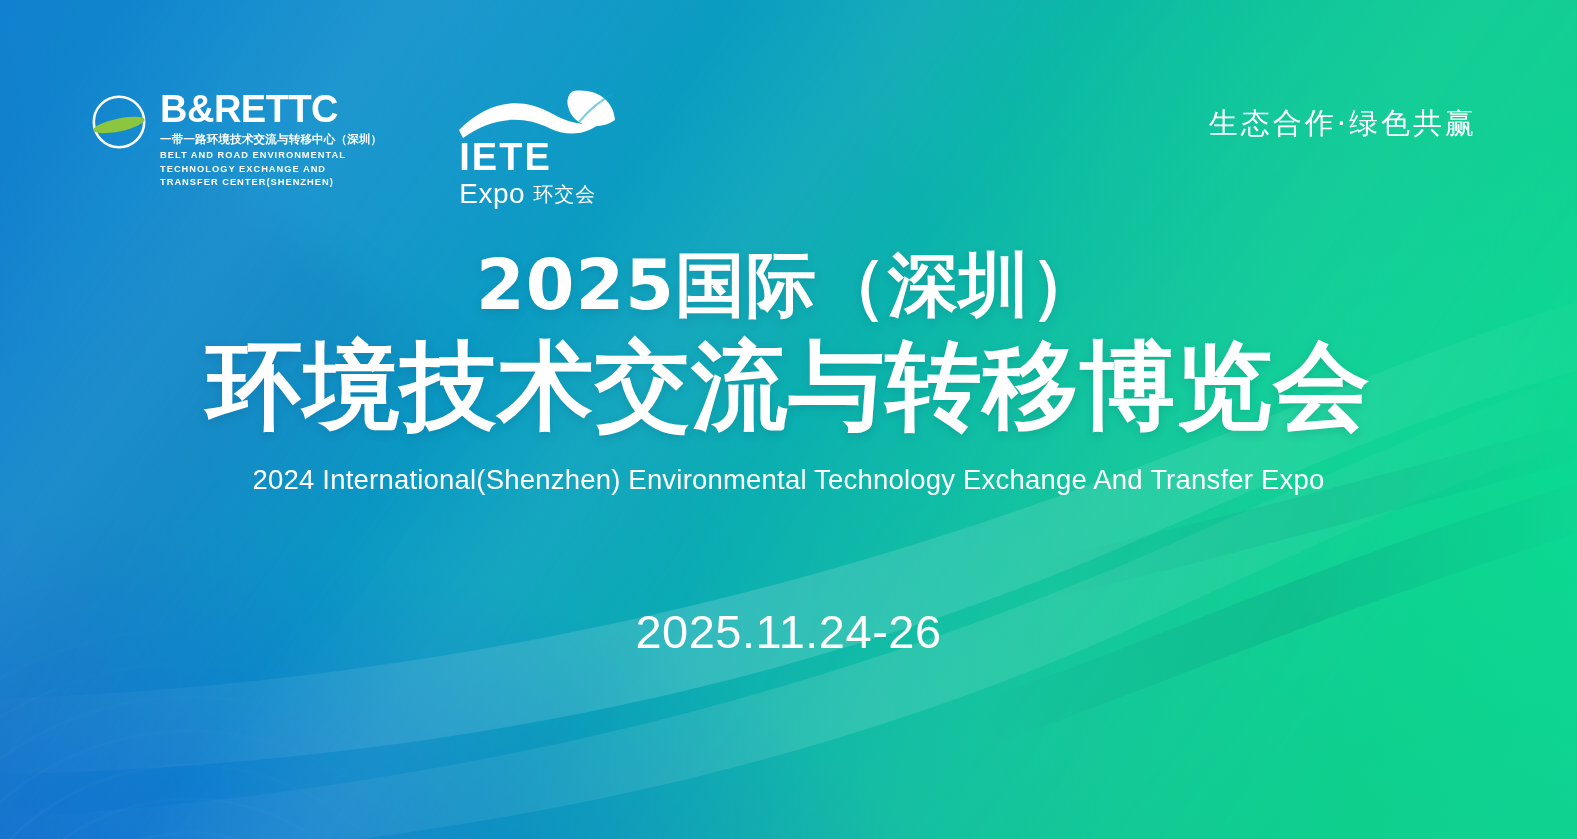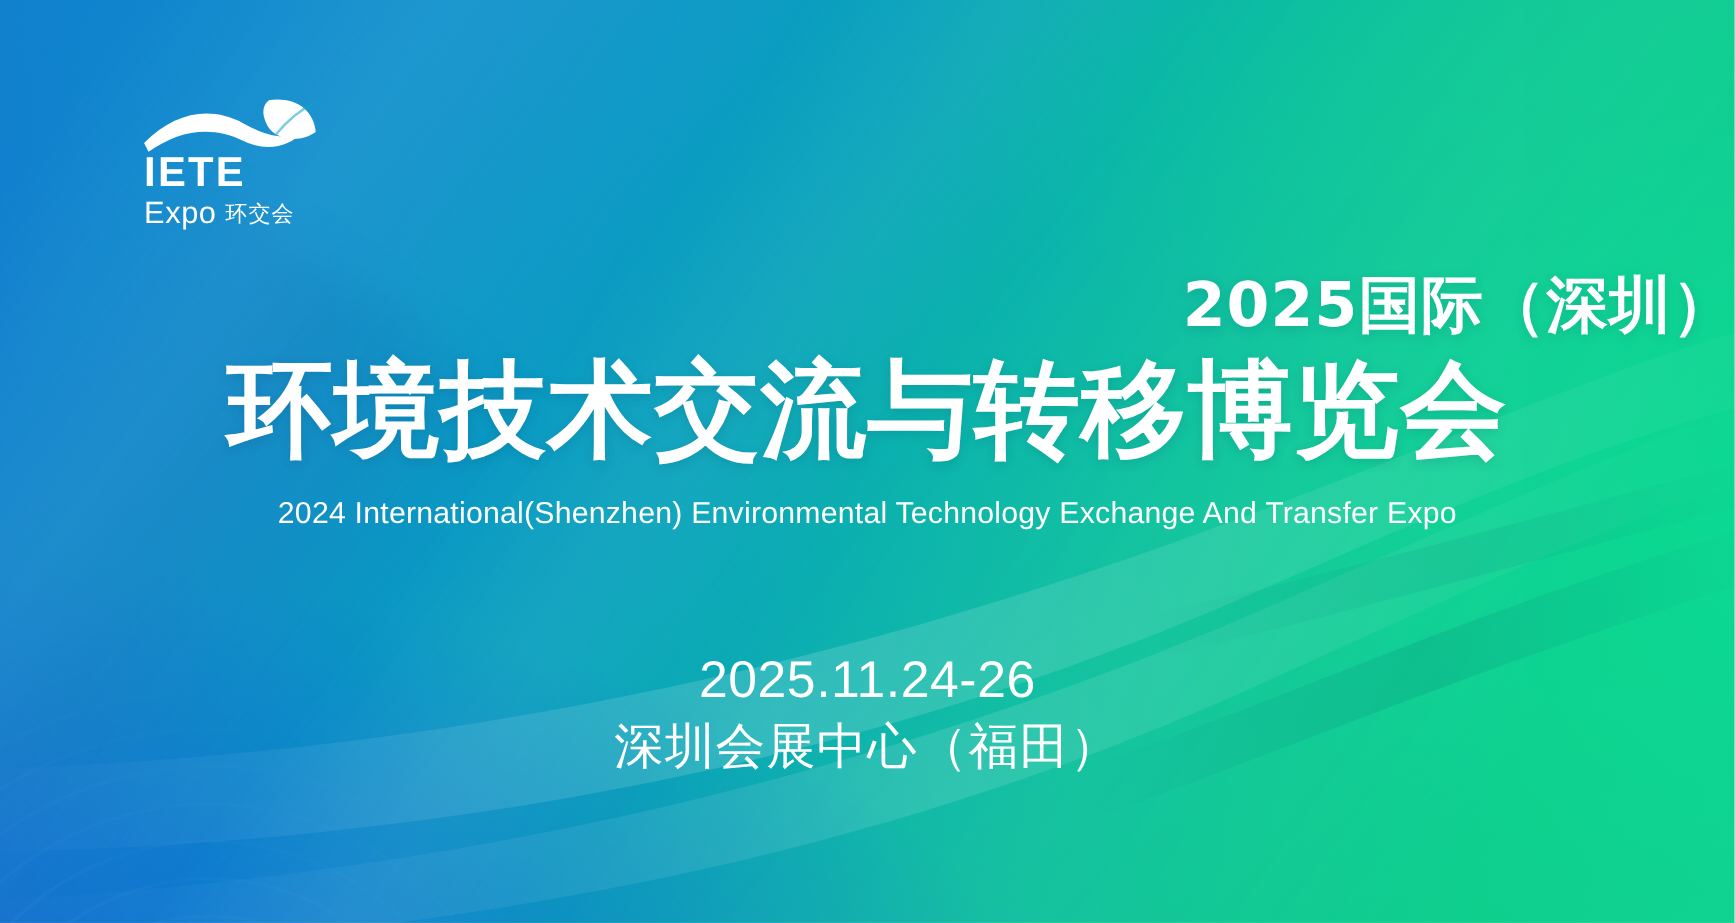--- a/index.html
+++ b/index.html
@@ -120,21 +120,21 @@
 
   
   .main { position:absolute; left:0; top:250px; width:100%; text-align:center; }
 
   .title-line {
     color:#ffffff; font-weight:700; line-height:1.0;
     font-family:"DejaVu Sans","Liberation Sans",sans-serif;
     text-shadow: 0 3px 10px rgba(0,60,90,0.16);
     white-space:nowrap;
   }
-  .title-1 { font-size:56px; letter-spacing:1px;text-align:right; }
+  .title-1 { font-size:70px; letter-spacing:1px; }
   .title-2 { font-size:96px; letter-spacing:1px; margin-top:18px; }
 
   .subtitle {
     margin-top:30px; color:#ffffff; font-size:27.5px; font-weight:400;
     letter-spacing:0.2px; white-space:nowrap;
     font-family:"Liberation Sans","DejaVu Sans",sans-serif;
   }
 
   .infoblock { margin-top:108px; }
   .date {
@@ -180,46 +180,57 @@
     <path d="M -40 700 C 380 690 760 610 1130 470 C 1330 396 1470 330 1620 290 L 1620 360 C 1440 404 1300 470 1110 552 C 760 700 380 770 -40 775 Z" fill="url(#wv1)"></path>
     <path d="M -40 820 C 420 800 820 700 1180 540 C 1380 452 1500 396 1620 360 L 1620 430 C 1470 470 1350 530 1150 620 C 800 780 420 855 -40 870 Z" fill="url(#wv2)"></path>
     <path d="M 980 700 C 1160 640 1330 556 1620 470 L 1620 520 C 1340 606 1170 682 1000 742 Z" fill="url(#wv3)"></path>
     <path d="M 1040 560 C 1220 520 1400 470 1620 410 L 1620 450 C 1400 508 1230 556 1060 596 Z" fill="url(#wv3)" opacity="0.7"></path>
   </svg>
 
   <div class="header">
 
     <div class="logos">
 
+      <div class="brettc">
+        <svg class="brettc-mark" viewBox="0 0 64 64">
+          <circle cx="32" cy="31" r="26" fill="none" stroke="#ffffff" stroke-width="2.6"></circle>
+          <ellipse cx="32" cy="34" rx="27" ry="6.6" fill="#8cc63f" transform="rotate(-12 32 34)"></ellipse>
+        </svg>
+        <div class="brettc-text">
+          <div class="brettc-word">B&amp;RETTC</div>
+          <div class="brettc-cn">一带一路环境技术交流与转移中心（深圳）</div>
+          <div class="brettc-en">BELT AND ROAD ENVIRONMENTAL TECHNOLOGY EXCHANGE AND TRANSFER CENTER(SHENZHEN)</div>
+        </div>
+      </div>
 
       <div class="logo-divider"></div>
 
       <div class="iete">
         <svg class="iete-graphic" viewBox="0 0 166 62">
           <path d="M2 44 C 30 16 62 10 92 26 C 112 37 128 42 146 34 C 134 48 112 52 92 42 C 64 28 34 32 6 52 Z" fill="#ffffff"></path>
           <path d="M 116 5 C 140 2 156 14 158 34 C 144 44 122 42 114 28 C 108 17 110 9 116 5 Z" fill="#ffffff"></path>
           <path d="M 122 36 C 132 24 144 14 156 8" stroke="#12a5c8" stroke-width="2.2" fill="none" opacity="0.55"></path>
         </svg>
         <div class="iete-ab">
           <div class="iete-top">IETE</div>
           <div class="iete-bottom">
             <span class="iete-expo">Expo</span>
             <span class="iete-cn">环交会</span>
           </div>
         </div>
       </div>
 
     </div>
 
+    <div class="slogan">生态合作·绿色共赢</div>
   </div>
 
   <div class="main">
     <div class="title-line title-1">2025国际（深圳）</div>
     <div class="title-line title-2">环境技术交流与转移博览会</div>
     <div class="subtitle">2024 International(Shenzhen) Environmental Technology Exchange And Transfer Expo</div>
 
     <div class="infoblock">
       <div class="date">2025.11.24-26</div>
-      <div class="venue">深圳会展中心（福田）</div>
     </div>
   </div>
 
 </div>
 
 </body></html>

